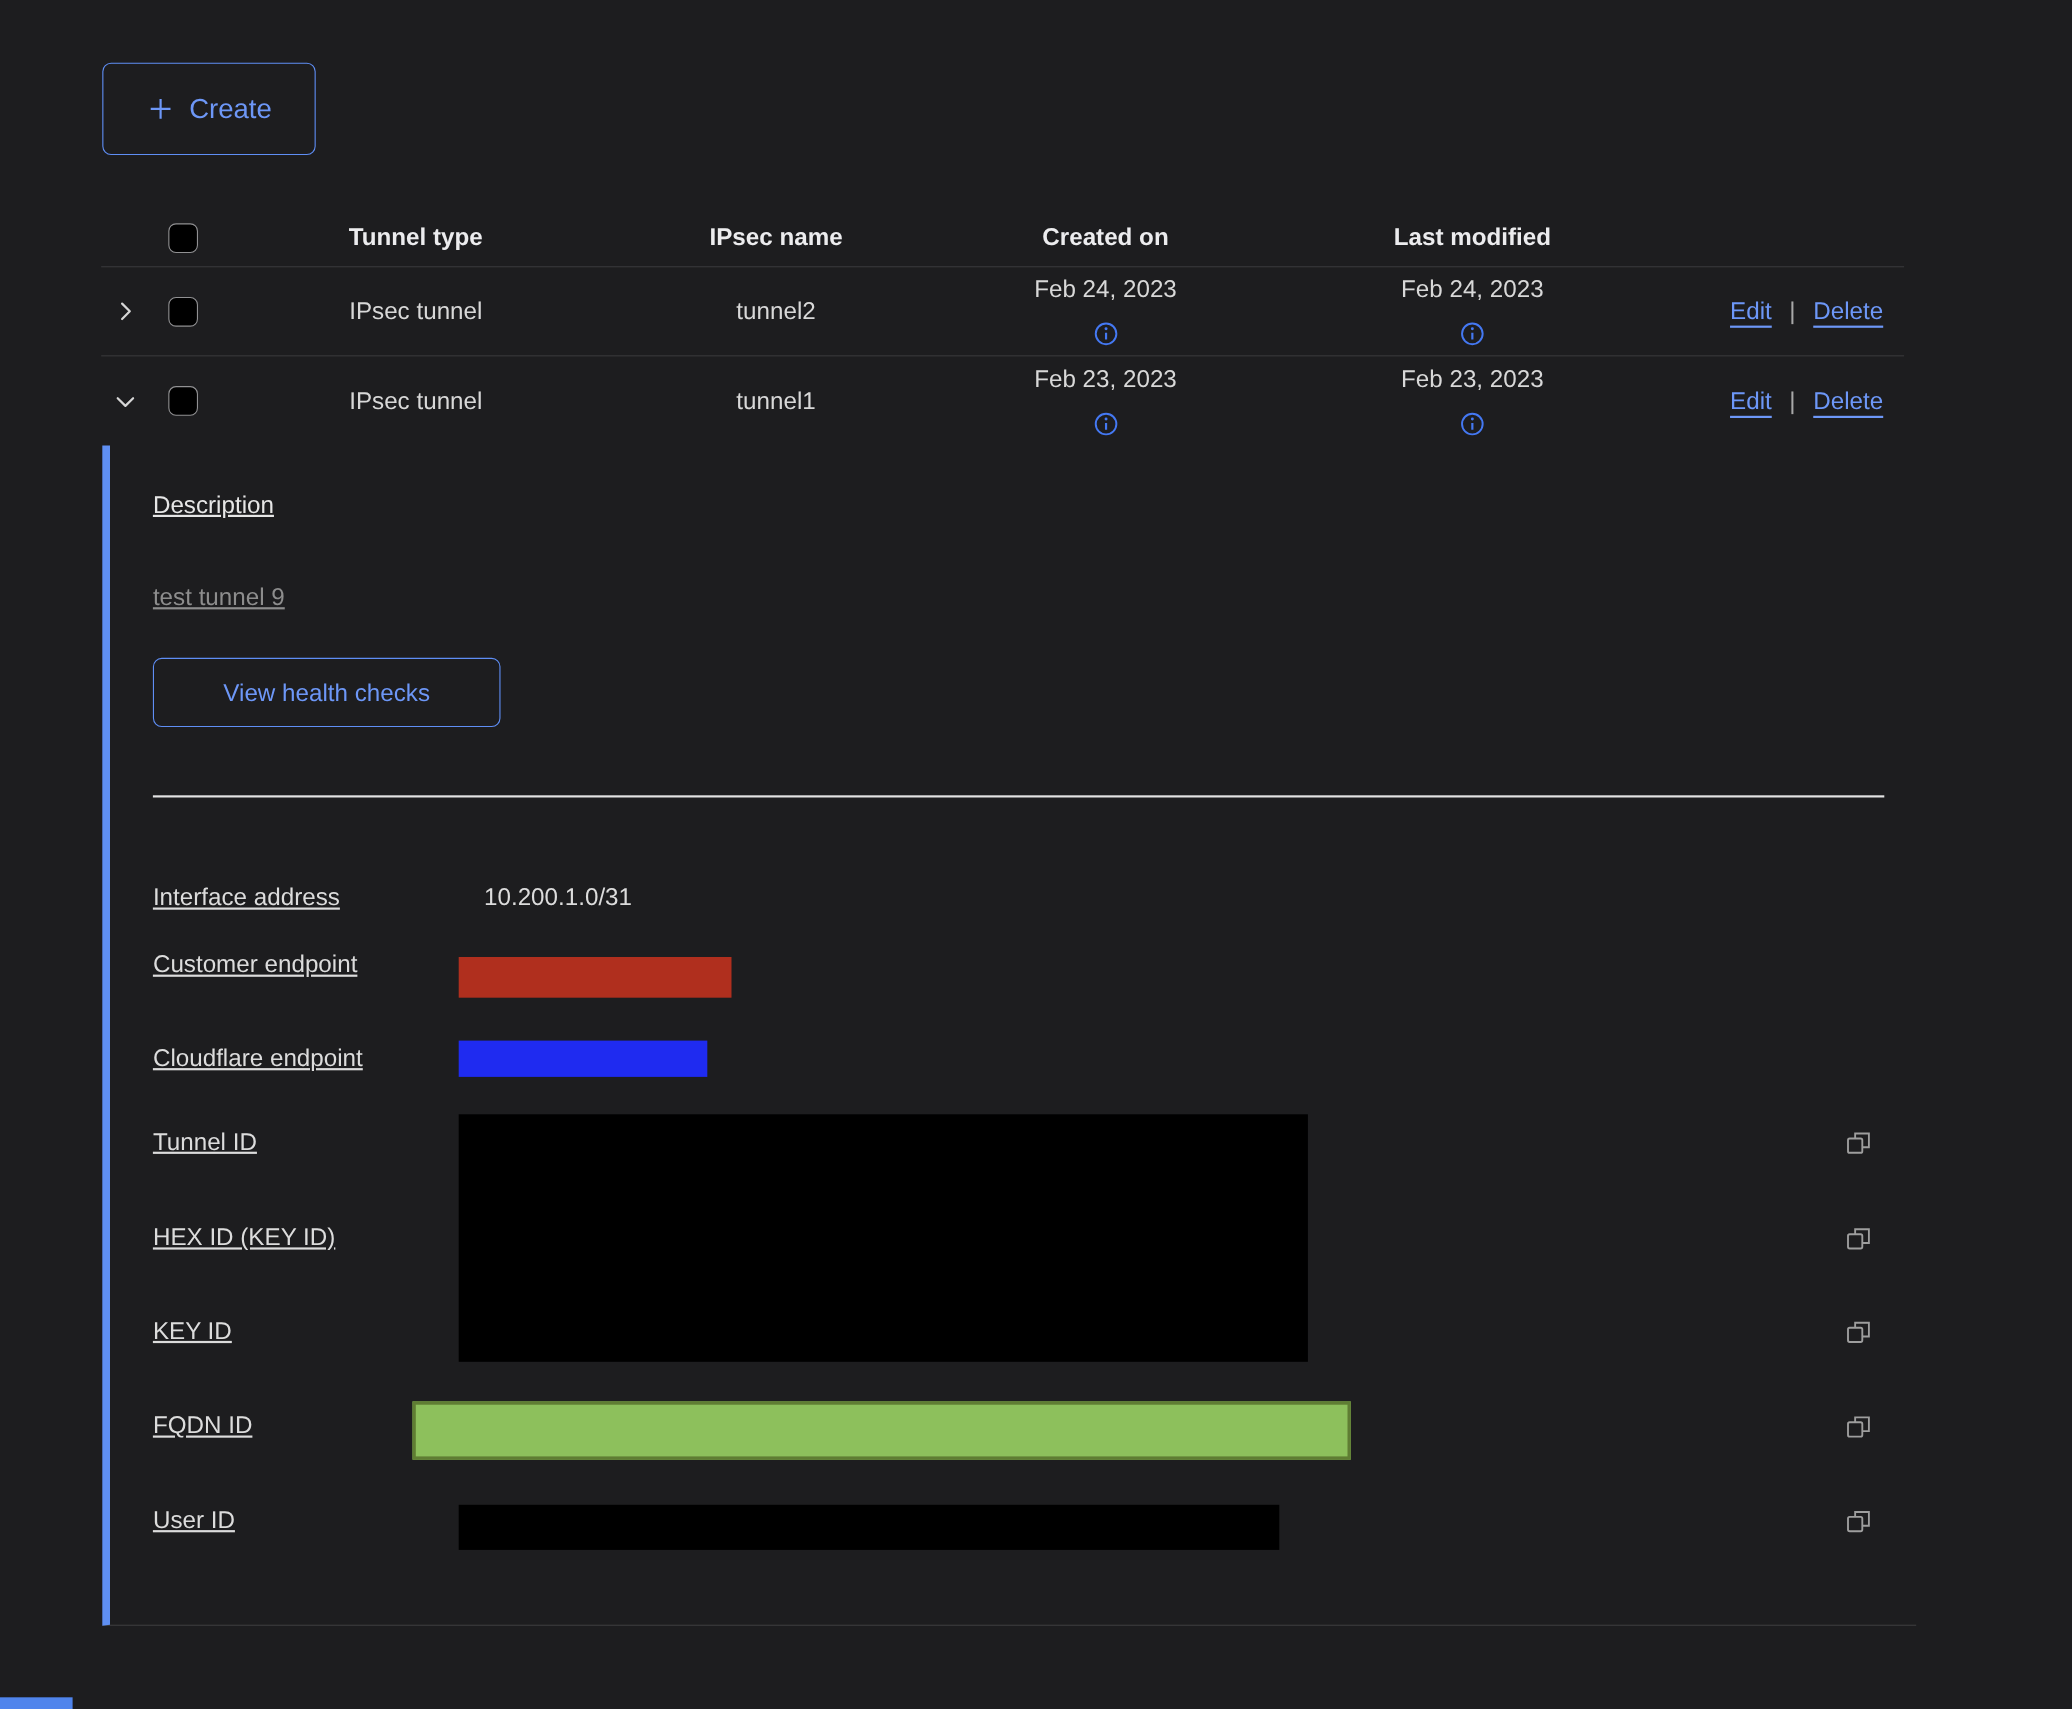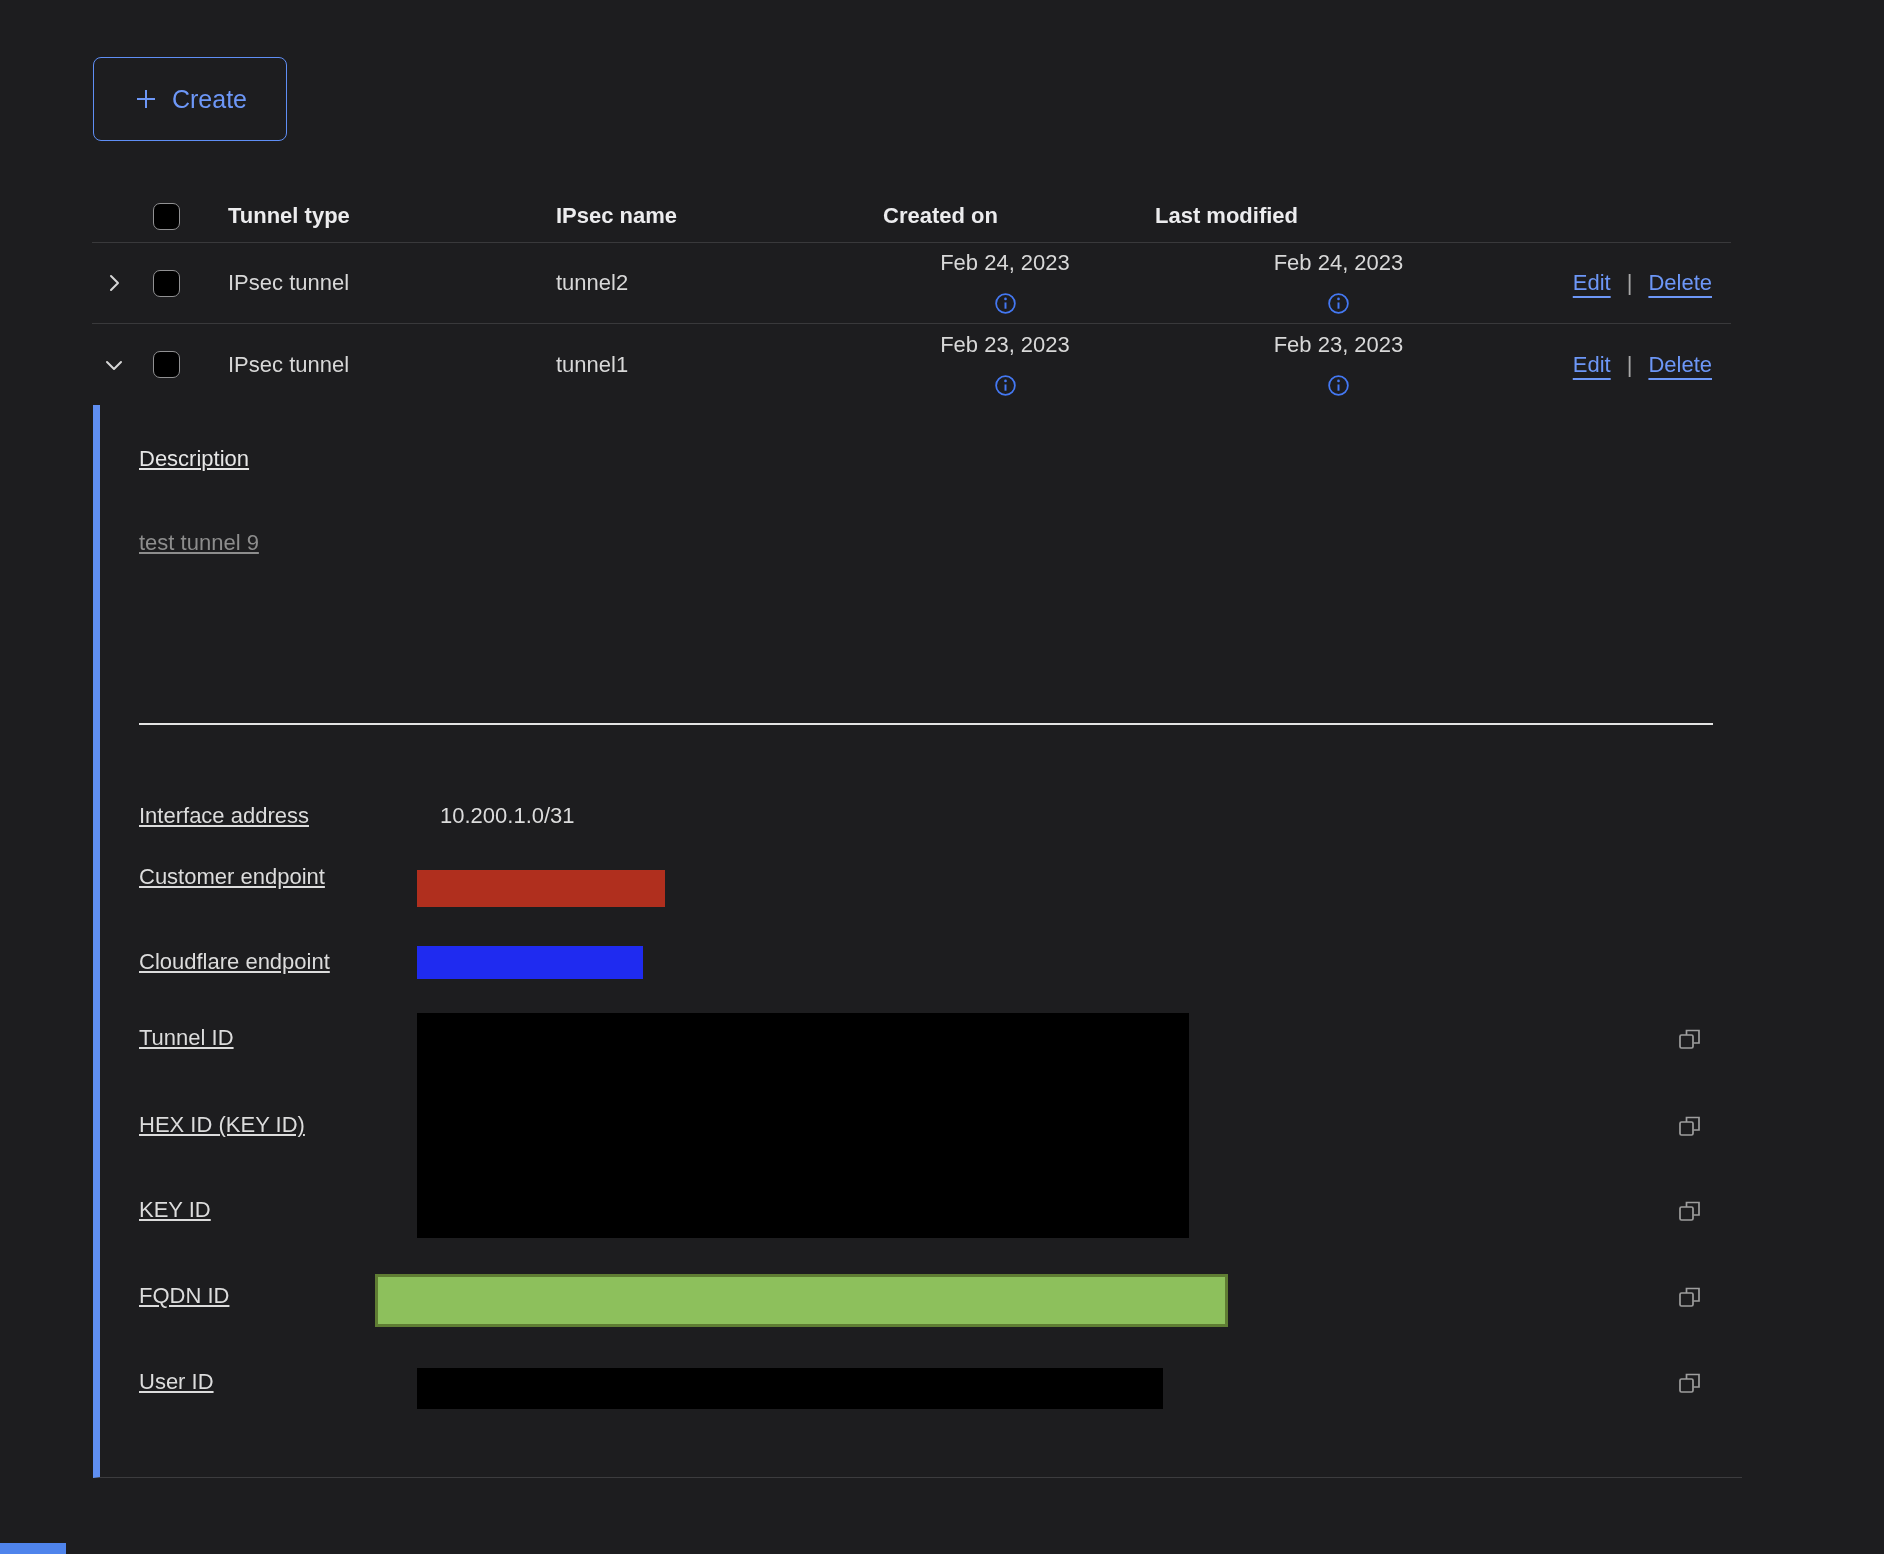--- a/index.html
+++ b/index.html
@@ -29,21 +29,21 @@
   .table { position:absolute; left:92px; top:190px; width:1639px; }
   .trow {
     display:grid;
     grid-template-columns:44px 64px 328px 327px 272px 395px 1fr;
     align-items:center;
   }
   .thead { height:53px; border-bottom:1px solid #39393b; }
   .thead .hcell { font-weight:bold; color:#ececee; font-size:22px; }
   .data-row { height:81px; font-size:22px; color:#d8d8d8; }
   .data-row.divided { border-bottom:1px solid #39393b; }
-  .cell-pad { padding-left:28px; }
+  .cell-pad { padding-left:28px;text-align:center; }
   .chev-cell { display:flex; justify-content:center; align-items:center; background:none; border:none; padding:0; cursor:pointer; }
   .cb-cell { display:flex; align-items:center; padding-left:17px; }
   .checkbox {
     width:27px; height:27px; border-radius:7px;
     border:1.5px solid #919193; background:#000;
     padding:0; cursor:pointer;
   }
   .date-cell { display:flex; align-items:center; gap:15px;flex-direction:column; }
   .info-btn { background:none; border:none; padding:0; cursor:pointer; display:flex; align-items:center; }
   .actions-cell {
@@ -202,20 +202,21 @@
       <button class="link">Delete</button>
     </div>
   </div>
 </div>
 
 <div class="panel">
 
   <div class="lbl desc-label">Description</div>
   <div class="lbl desc-text">test tunnel 9</div>
 
+  <button class="vh-btn">View health checks</button>
 
   <div class="bright-divider"></div>
 
   <div class="lbl" style="top:397px">Interface address</div>
   <div class="field-value" style="top:397px">10.200.1.0/31</div>
 
   <div class="lbl" style="top:458px">Customer endpoint</div>
   <div class="redact redact-customer" style="background: rgb(176, 47, 30);"></div>
 
   <div class="lbl" style="top:543px">Cloudflare endpoint</div>

